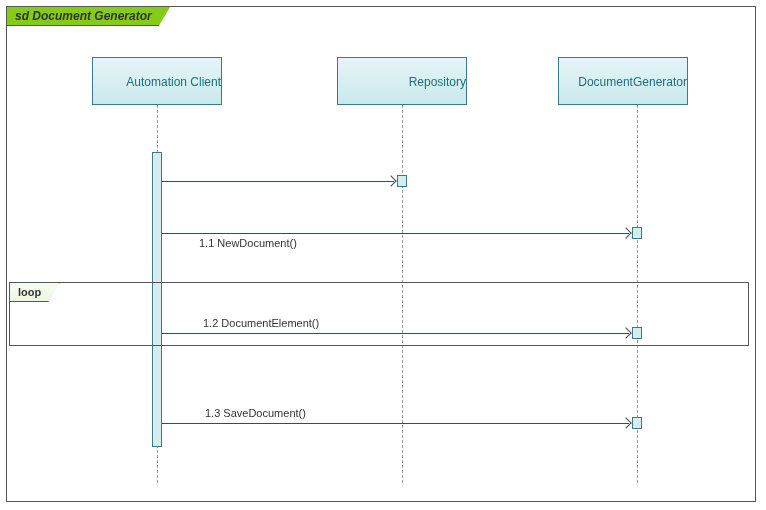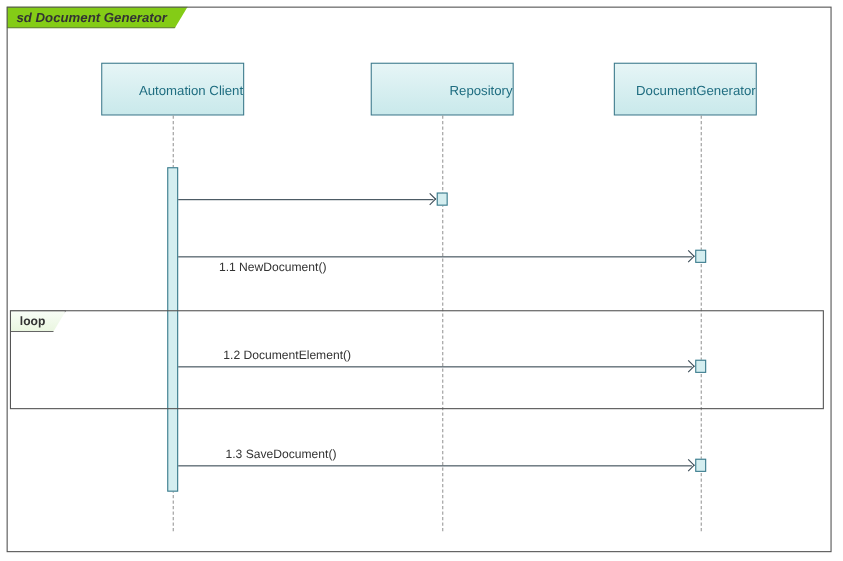--- a/index.html
+++ b/index.html
@@ -129,21 +129,21 @@
 
   <div class="msg-line" style="left:155px; top:174px; width:232px;"></div>
   <div class="msg-arrowhead open" style="left:380px; top:170px;"></div>
   <div class="small-act" style="left:390px; top:168px;"></div>
 
   <div class="msg-label" style="left:192px; top:210px;margin-top:20px;">1.1 NewDocument()</div>
   <div class="msg-line" style="left:155px; top:226px; width:467px;"></div>
   <div class="msg-arrowhead open" style="left:615px; top:222px;"></div>
   <div class="small-act" style="left:625px; top:220px;"></div>
 
-  <div class="frag" style="left:2px; top:275px; width:740px; height:90px;">
+  <div class="frag" style="left:2px; top:275px; width:740px; height:64px;">
     <div class="frag-tab">loop</div>
   </div>
 
   <div class="msg-label" style="left:180px; top:310px;margin-left:16px;">1.2 DocumentElement()</div>
   <div class="msg-line" style="left:155px; top:326px; width:467px;"></div>
   <div class="msg-arrowhead open" style="left:615px; top:322px;"></div>
   <div class="small-act" style="left:625px; top:320px;"></div>
 
   <div class="msg-label" style="left:198px; top:400px;text-align:center;">1.3 SaveDocument()</div>
   <div class="msg-line" style="left:155px; top:416px; width:467px;"></div>

